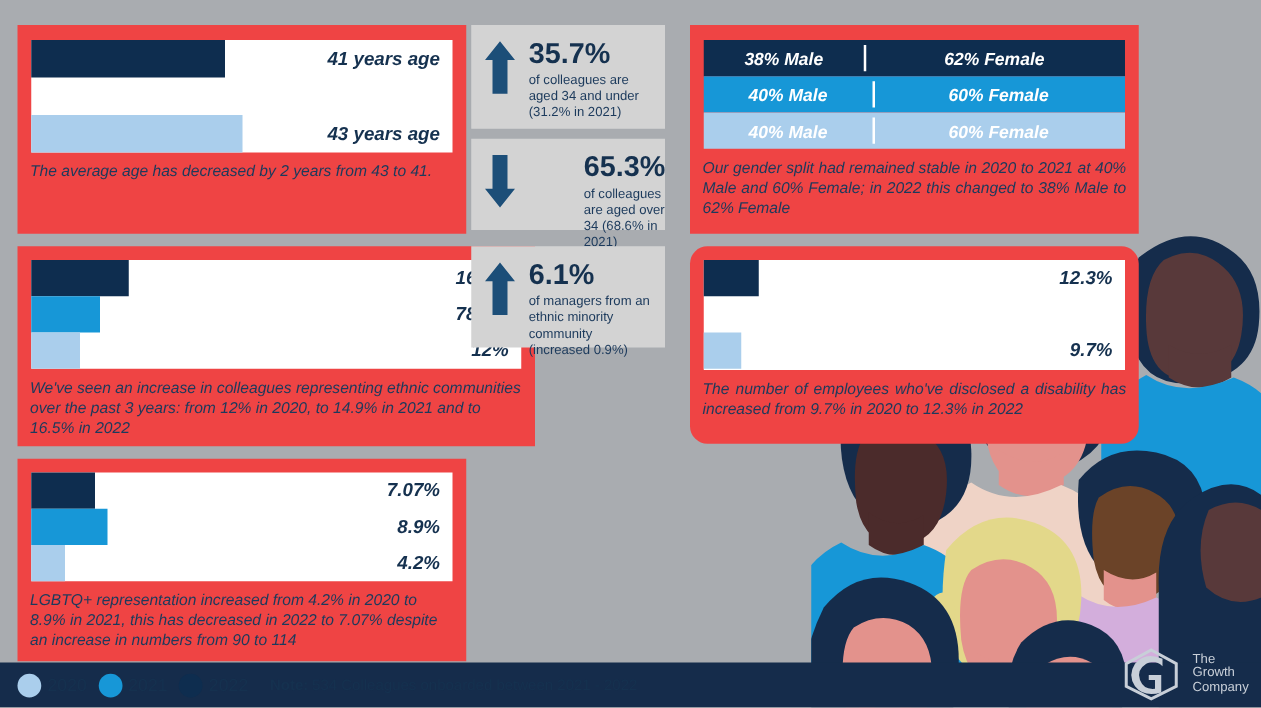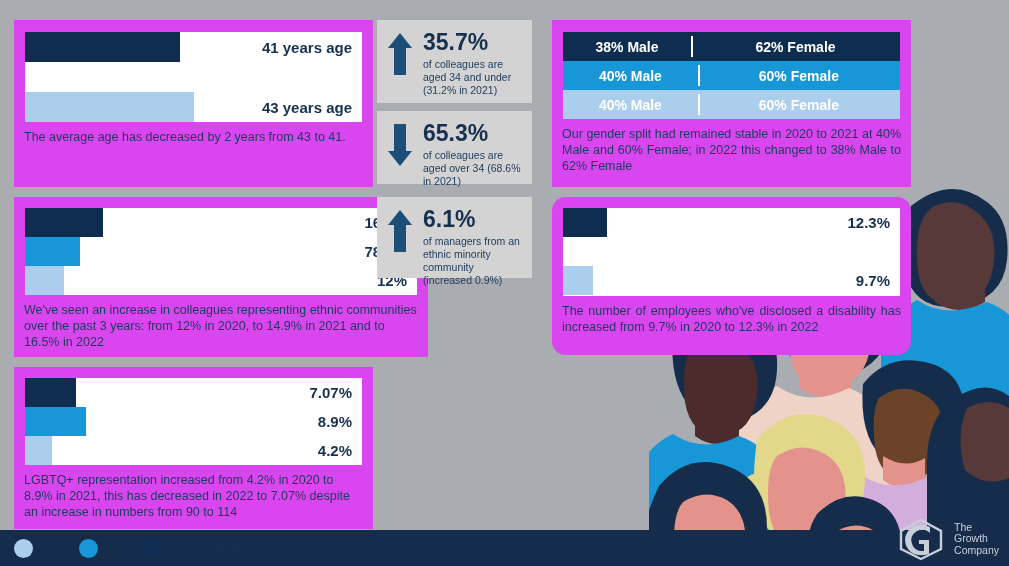--- a/index.html
+++ b/index.html
@@ -88,23 +88,24 @@
   }
   #logo-text {
     color: #C8CFD8;
     font-size: 10.5px;
     line-height: 11.5px;
   }
 
   
   .card {
     position: absolute;
-    background: #d946ef;
+    background: #ef4444;
     box-sizing: border-box;
     z-index: 3;
+    font-style: italic;
   }
   .plot {
     background: #FFFFFF;
     position: relative;
     box-sizing: border-box;
   }
   .bar-row {
     position: relative;
     width: 100%;
     display: flex;
@@ -305,21 +306,21 @@
       <svg width="26" height="44" viewBox="0 0 26 44" xmlns="http://www.w3.org/2000/svg">
         <path d="M13 1 L25 16 L19 16 L19 43 L7 43 L7 16 L1 16 Z" fill="#1C4E78"></path>
       </svg>
     </div>
     <div class="stat-body">
       <div class="stat-value">35.7%</div>
       <div class="stat-desc">of colleagues are aged 34 and under (31.2% in 2021)</div>
     </div>
   </div>
 
-  <div class="stat-card" style="left:377px; top:111px; width:155px; height:73px;">
+  <div class="stat-card" style="left:377px; top:111px; width:155px; height:73px;gap:44px;">
     <div class="arrow-wrap">
       <svg width="26" height="44" viewBox="0 0 26 44" xmlns="http://www.w3.org/2000/svg">
         <path d="M13 43 L25 28 L19 28 L19 1 L7 1 L7 28 L1 28 Z" fill="#1C4E78"></path>
       </svg>
     </div>
     <div class="stat-body">
       <div class="stat-value">65.3%</div>
       <div class="stat-desc">of colleagues are aged over 34 (68.6% in 2021)</div>
     </div>
   </div>

